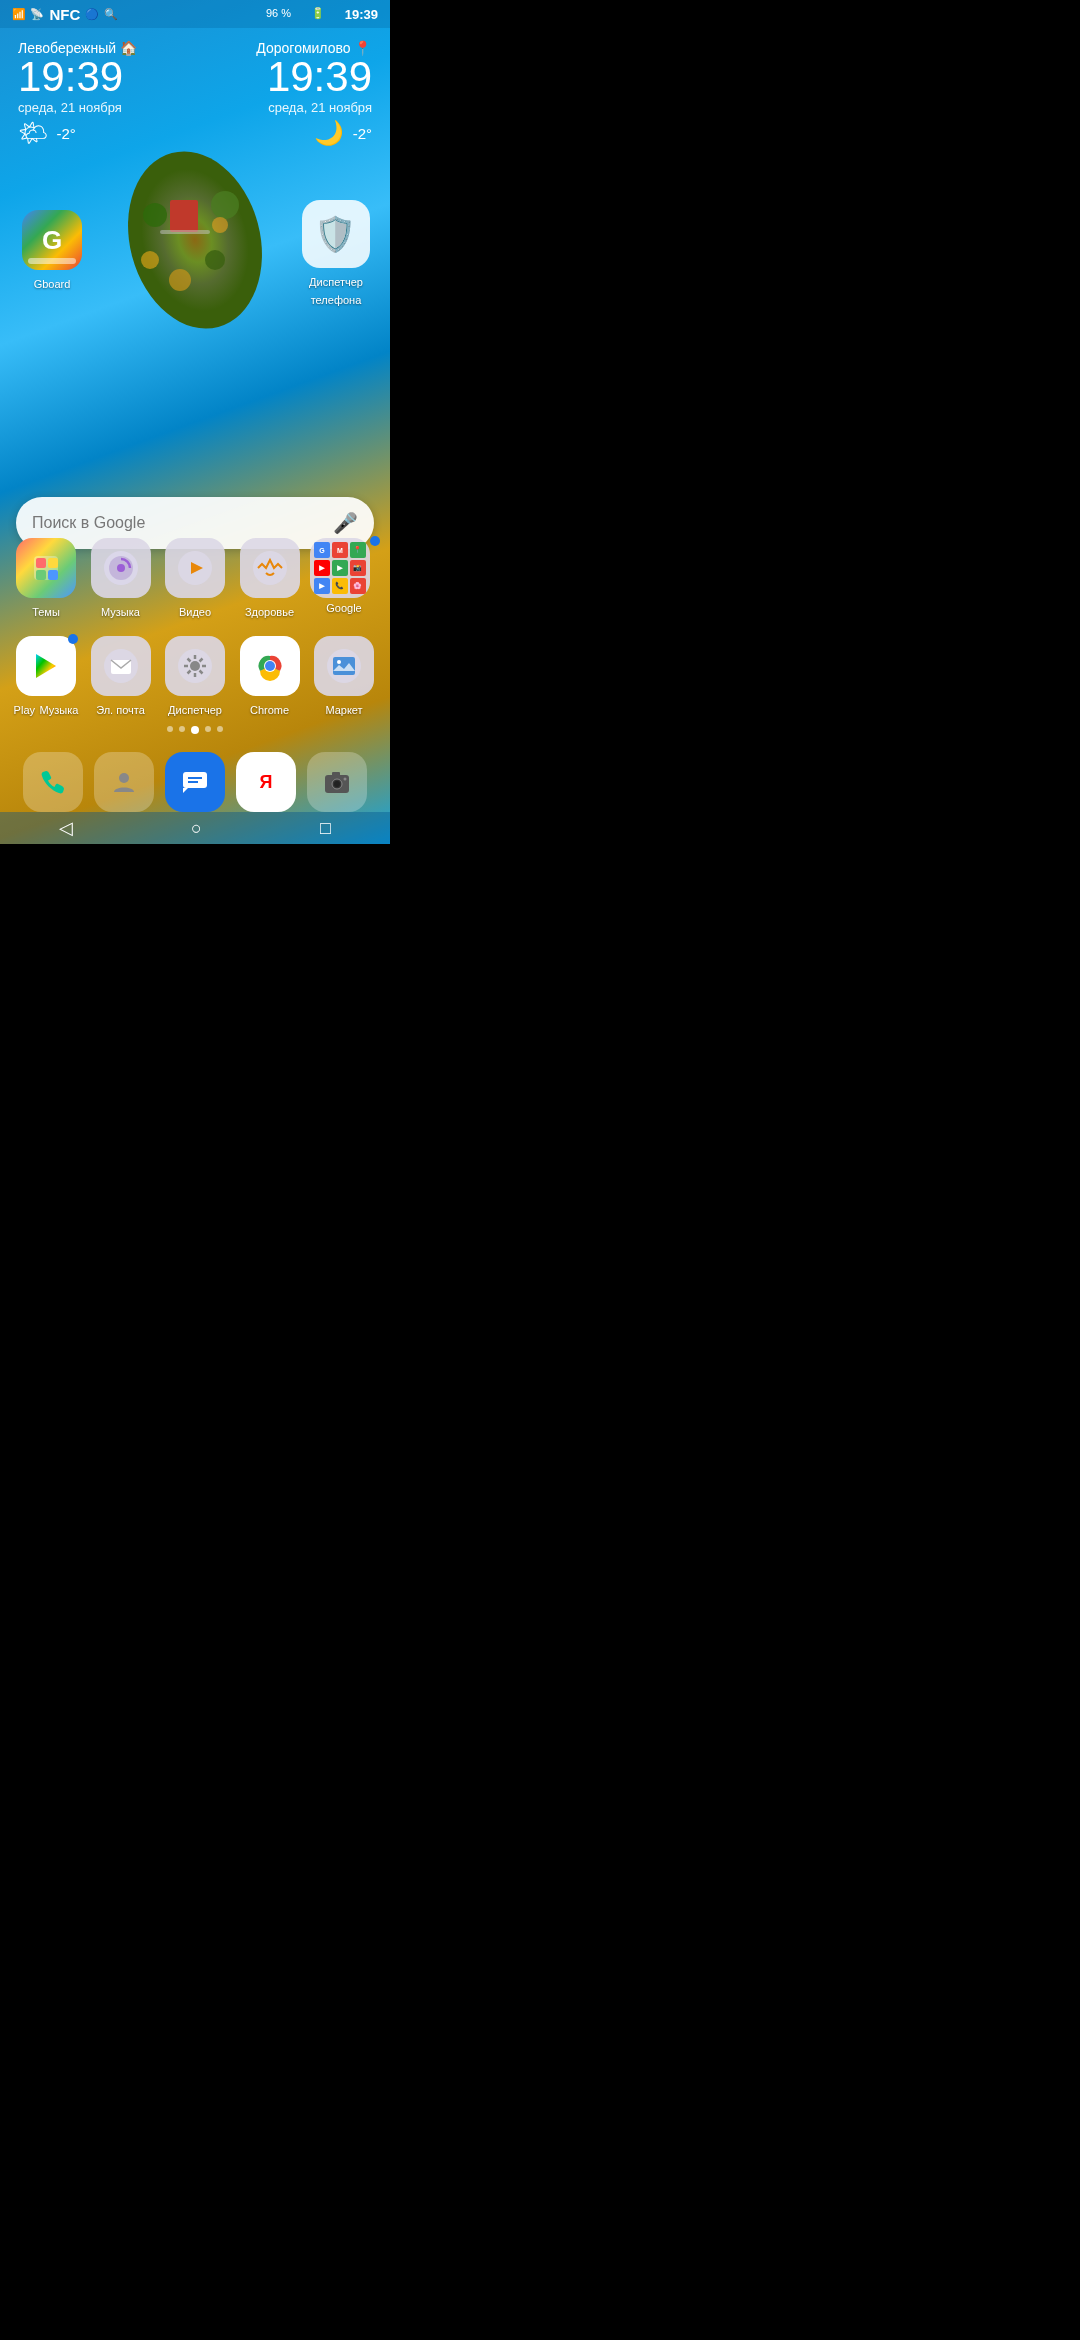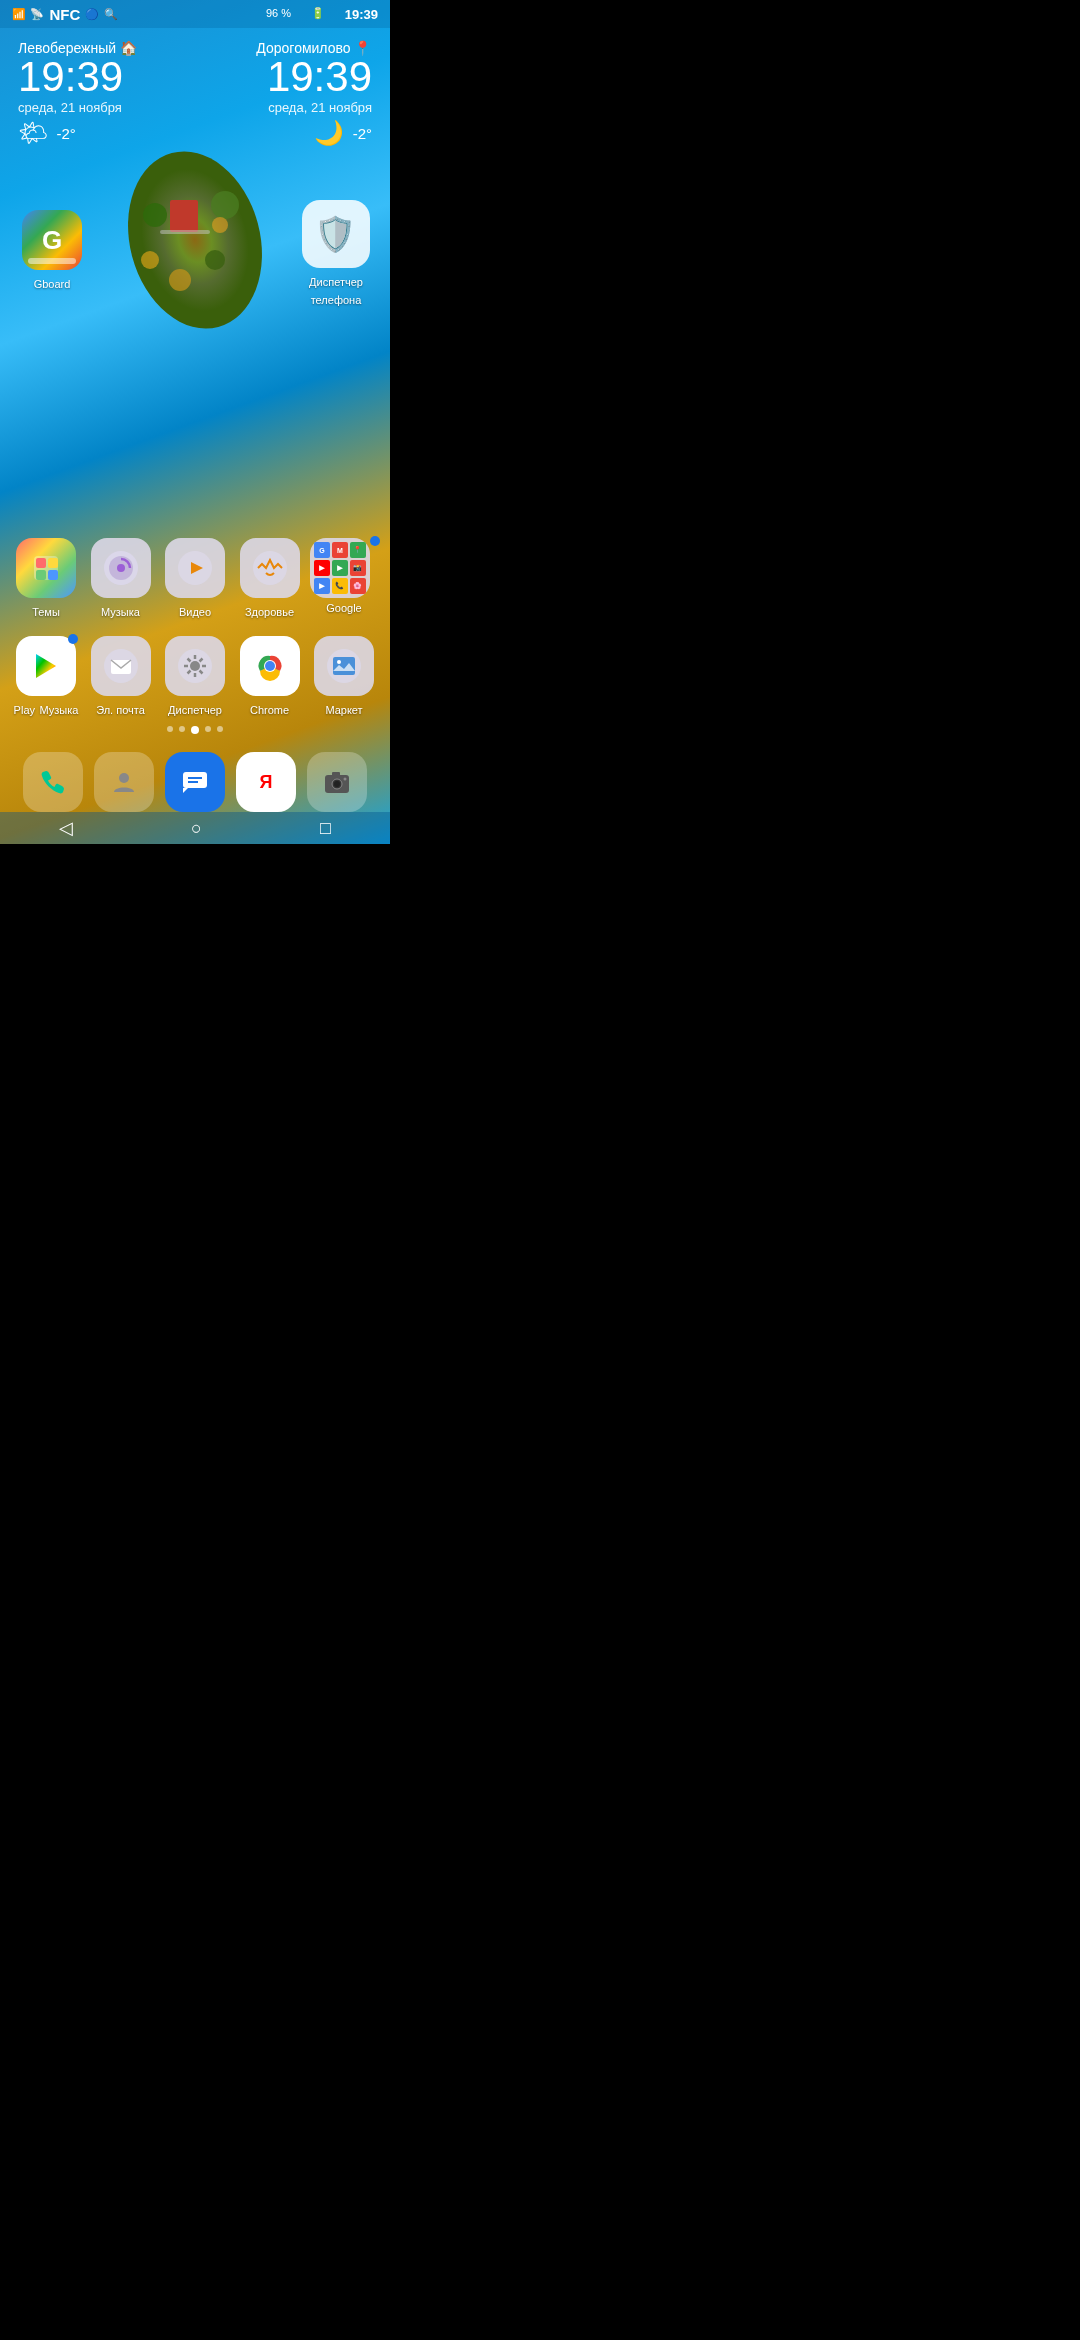--- a/index.html
+++ b/index.html
@@ -414,20 +414,24 @@
   </div>
 
   <div class="phone-manager">
     <div class="manager-bg">
       <span class="shield-icon-inner">🛡️</span>
     </div>
     <span class="app-label" style="font-size:11px;">Диспетчер</span>
     <span class="app-label" style="font-size:11px;">телефона</span>
   </div>
 
+  <div class="search-bar">
+    <span class="search-text">Поиск в Google</span>
+    <span class="mic-icon">🎤</span>
+  </div>
 
   <div class="app-grid">
     <div class="app-row">
 
       <div class="app-item">
         <div class="app-icon-box themes-bg">
           <svg width="32" height="32" viewBox="0 0 32 32">
             <rect x="4" y="4" width="24" height="24" rx="4" fill="rgba(255,255,255,0.3)"></rect>
             <rect x="6" y="6" width="10" height="10" rx="2" fill="#ff6b6b"></rect>
             <rect x="18" y="6" width="10" height="10" rx="2" fill="#ffd93d"></rect>

